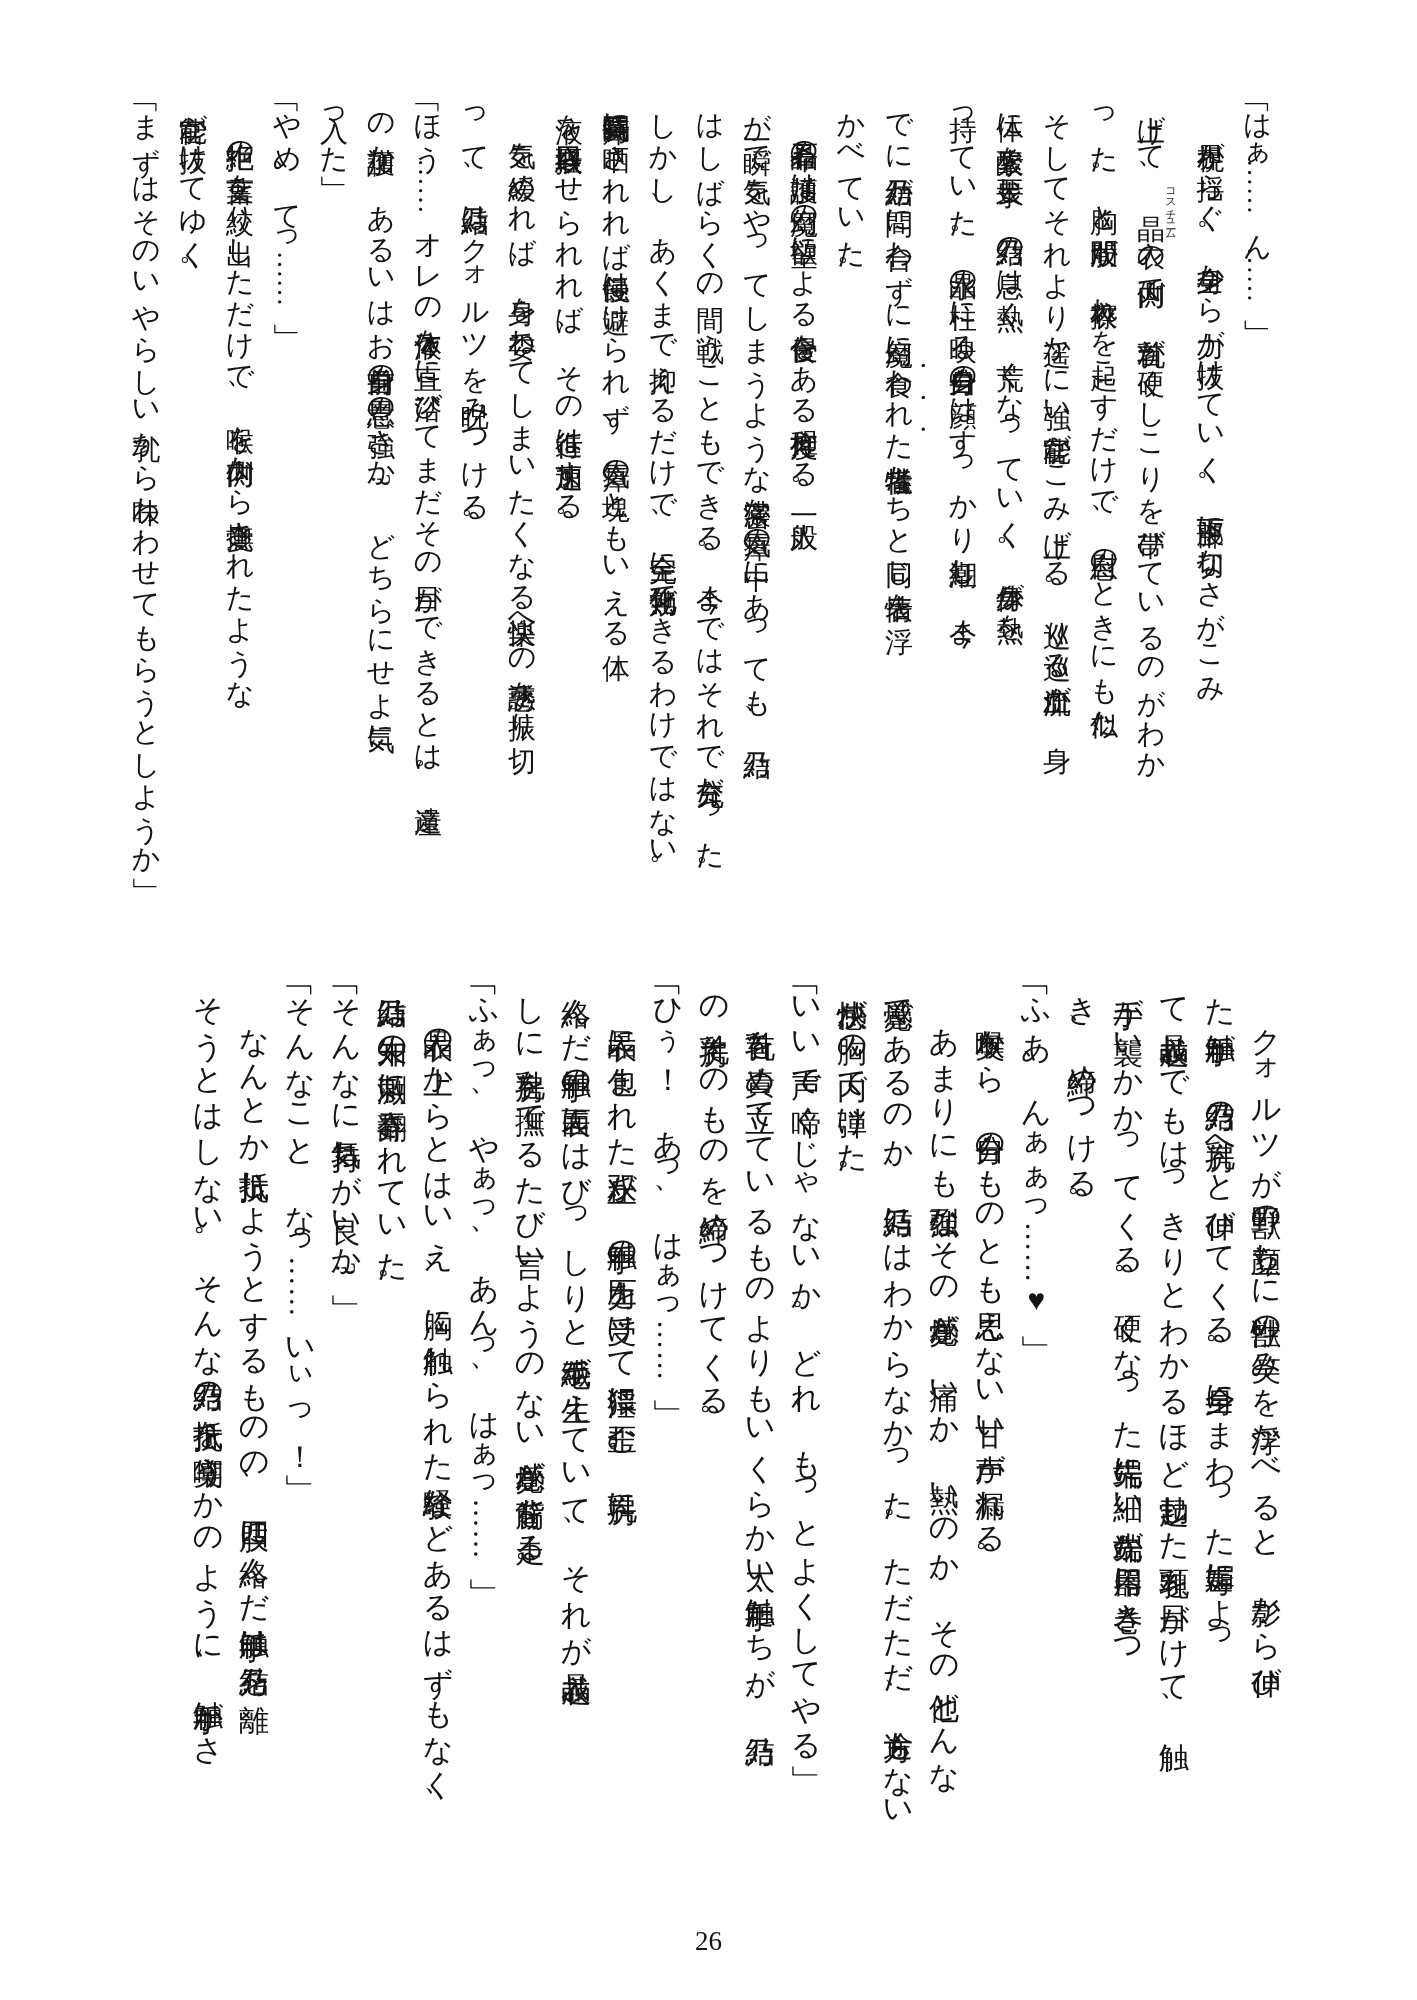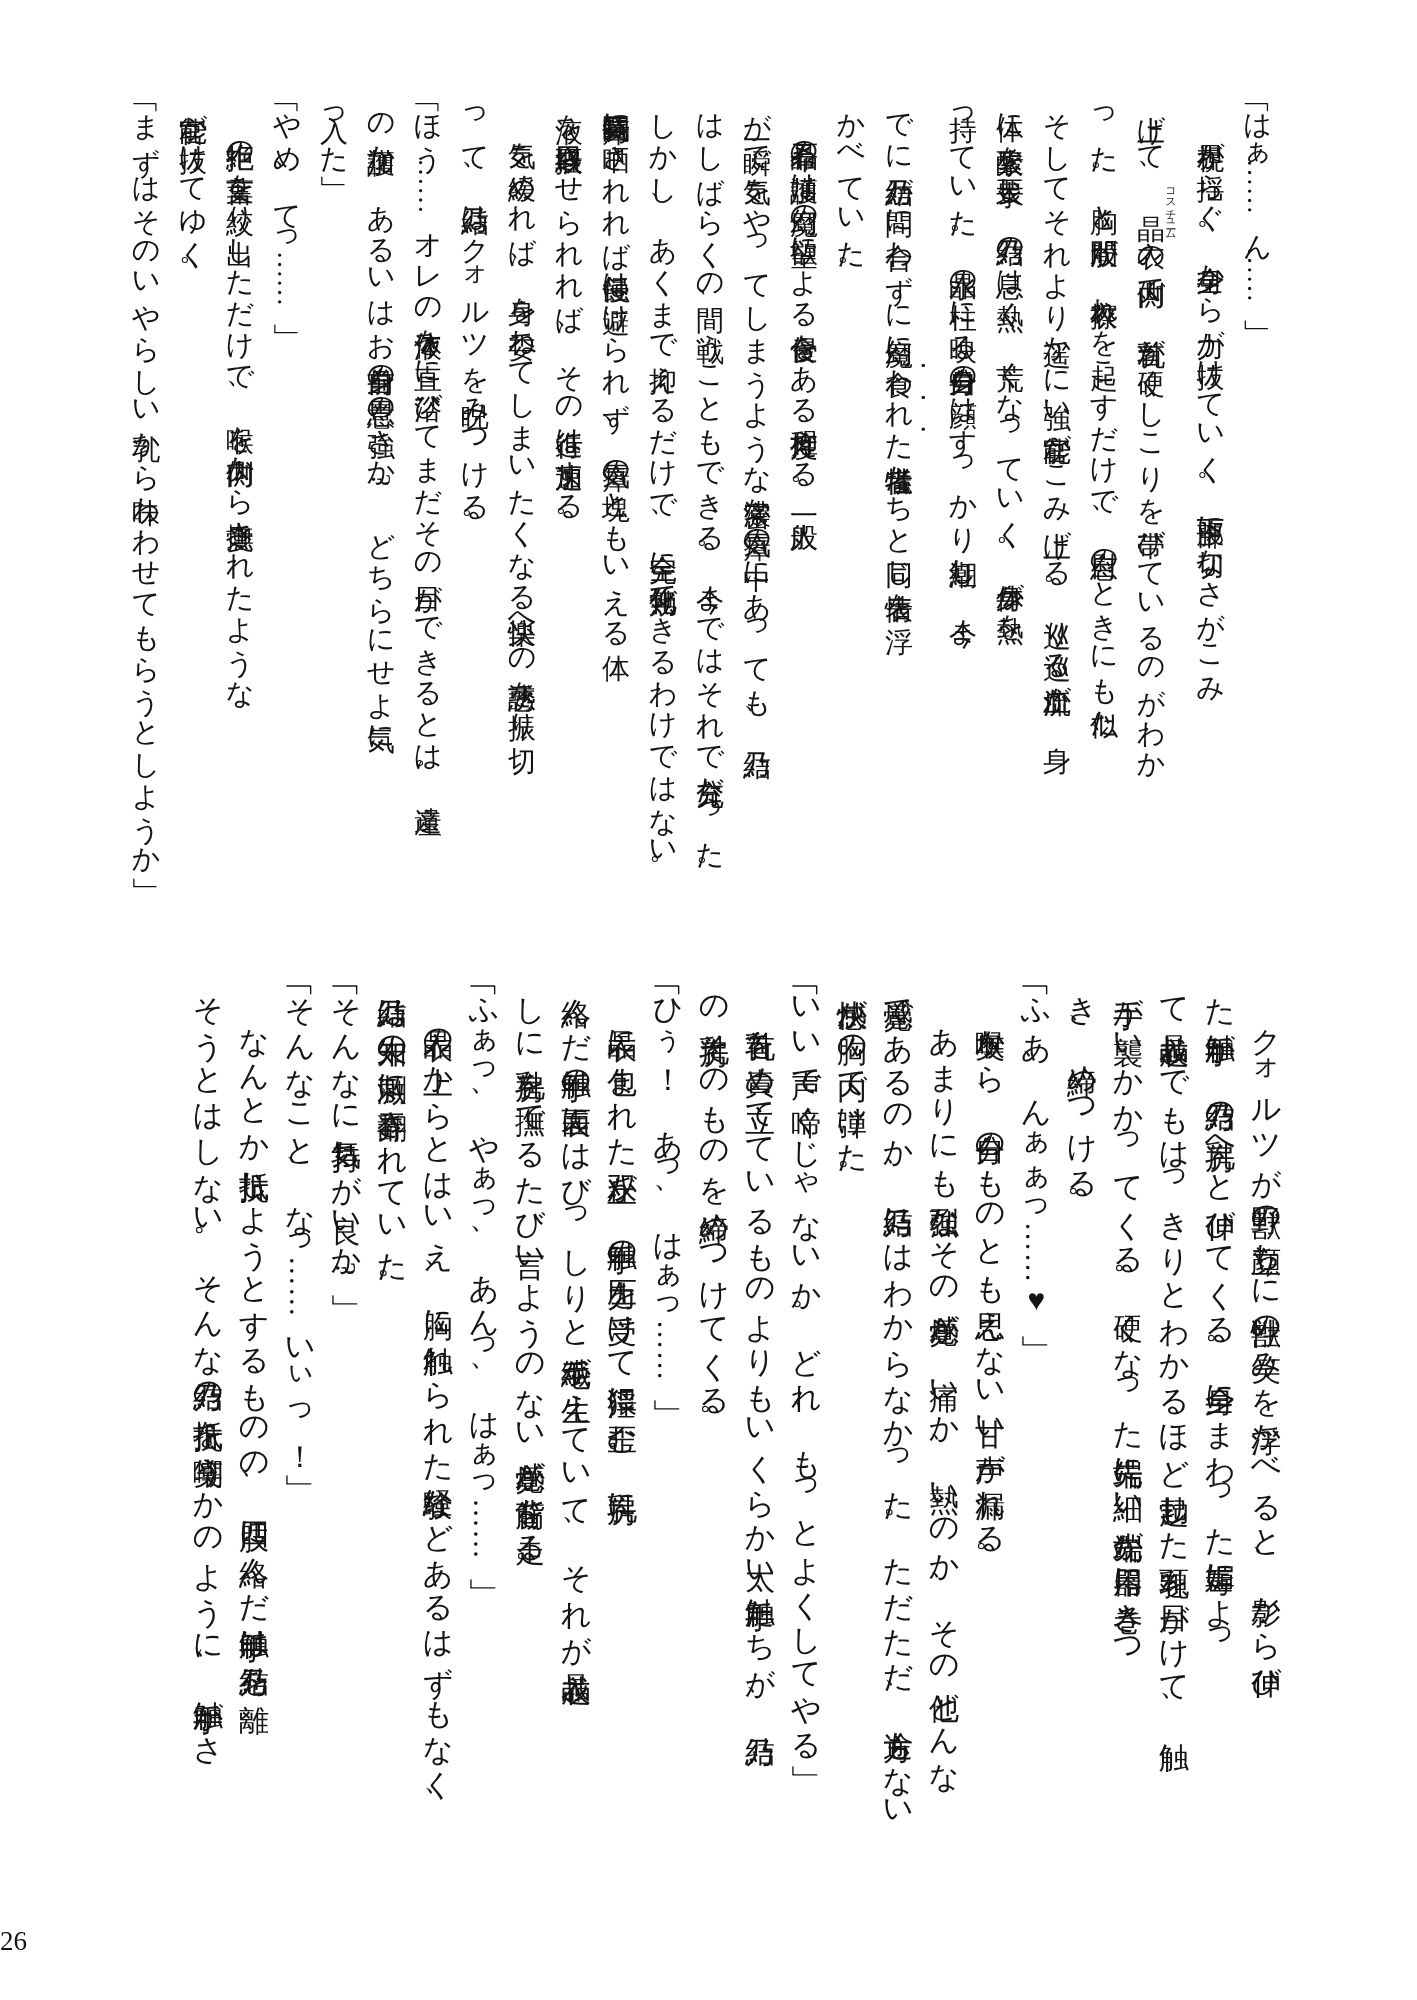--- a/index.html
+++ b/index.html
@@ -27,20 +27,21 @@
     text-emphasis:filled dot currentColor;
     -webkit-text-emphasis:filled dot currentColor;
   }
   ruby rt{
     font-size:11px;
     letter-spacing:-2px;
   }
   .pagenum{
     position:absolute;
     top:1926px;left:0;width:100%;
+    text-align:center;
     font-size:27px;
   }
 </style>
 </head>
 <body>
 
 <div class="page">
   <div id="top-block" class="vblock">
       <p>「はぁ……ん……」</p>
       <p>　視界が揺らぐ。全身から力が抜けていく。下腹部に切なさがこみ</p>

